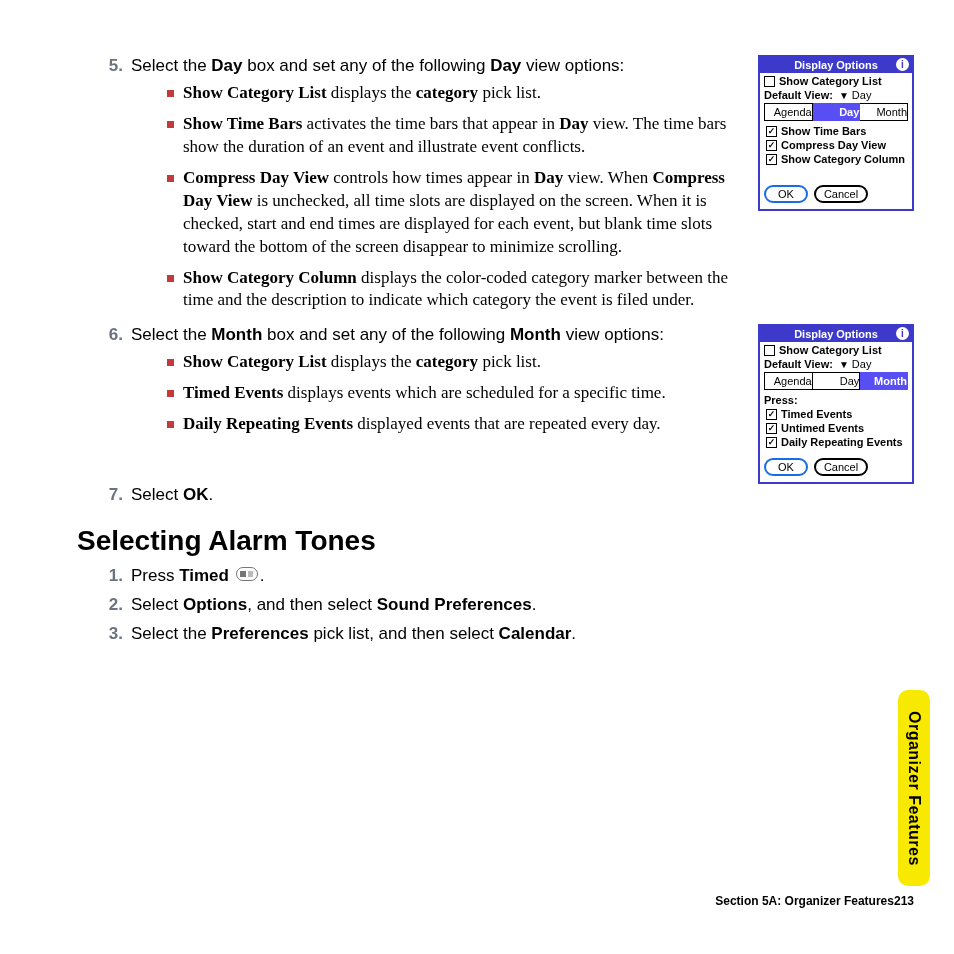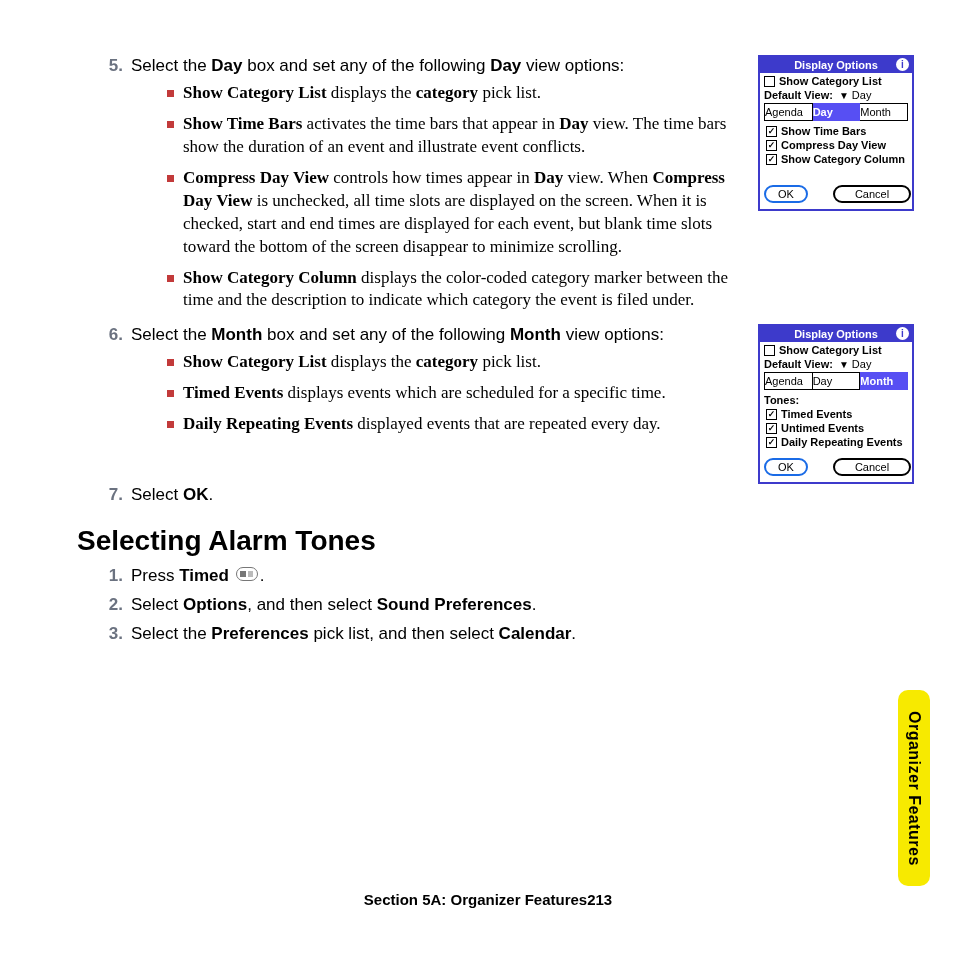--- a/index.html
+++ b/index.html
@@ -123,21 +123,21 @@
     background:#fff;
   }
   .drop { font-size:10px; margin-left:2px; }
   .tabs {
     display:flex;
     margin: 2px 0 4px 0;
     gap: 0;
   }
   .tab {
     flex:1;
-    text-align:left;
+    text-align:right;
     font-size:11px;
     padding: 2px 0;
     border:1px solid #000;
   }
   .tab + .tab { border-left:none; }
   .tab.active {
     background:#574ff3;
     color:#fff;
     font-weight:700;
     border-color:#574ff3;
@@ -146,30 +146,30 @@
   .opts .opt { display:flex; align-items:center; gap:4px; margin-bottom:2px; font-weight:700; font-size:11px;}
   .pda-buttons { display:flex; gap:6px; margin-top:20px; }
   .pda-btn {
     border:2px solid #1a6be6;
     border-radius: 10px;
     padding: 1px 12px;
     font-size:11px;
     font-weight:500;
     background:#fff;
   }
-  .pda-btn.cancel { border-color:#000; padding:1px 20px;margin-left:19px; }
+  .pda-btn.cancel { border-color:#000; padding:1px 8px; }
   .pda.month .pda-buttons { margin-top: 10px; }
   .pda .label-sm { font-weight:700; font-size:11px; margin:3px 0 2px 0; }
 
   
   .footer {
     position: absolute;
     left: 62px; right: 40px; bottom: 46px;
-    display:flex; justify-content:center;
-    font-size: 15px; font-weight:700;
+    display:flex; justify-content:flex-end;
+    font-size: 12px; font-weight:700;
   }
   
   .side-tab {
     position:absolute;
     right: 24px;
     top: 690px;
     background: #f7ea00;
     color: #000;
     font-weight:700;
     font-size: 16px;
@@ -282,21 +282,21 @@
               <span>Default View:</span>
               <span style="font-weight:400;">
                 <span class="drop">▼</span> <span>Day</span>
               </span>
             </div>
             <div class="tabs">
               <div class="tab">Agenda</div>
               <div class="tab">Day</div>
               <div class="tab active">Month</div>
             </div>
-            <div class="label-sm">Tones:</div>
+            <div class="label-sm">Press:</div>
             <div class="opts">
               <div class="opt">
                   <span class="cbx">✓</span>
                   <span>Timed Events</span>
                 </div>
               <div class="opt">
                   <span class="cbx">✓</span>
                   <span>Untimed Events</span>
                 </div>
               <div class="opt">

